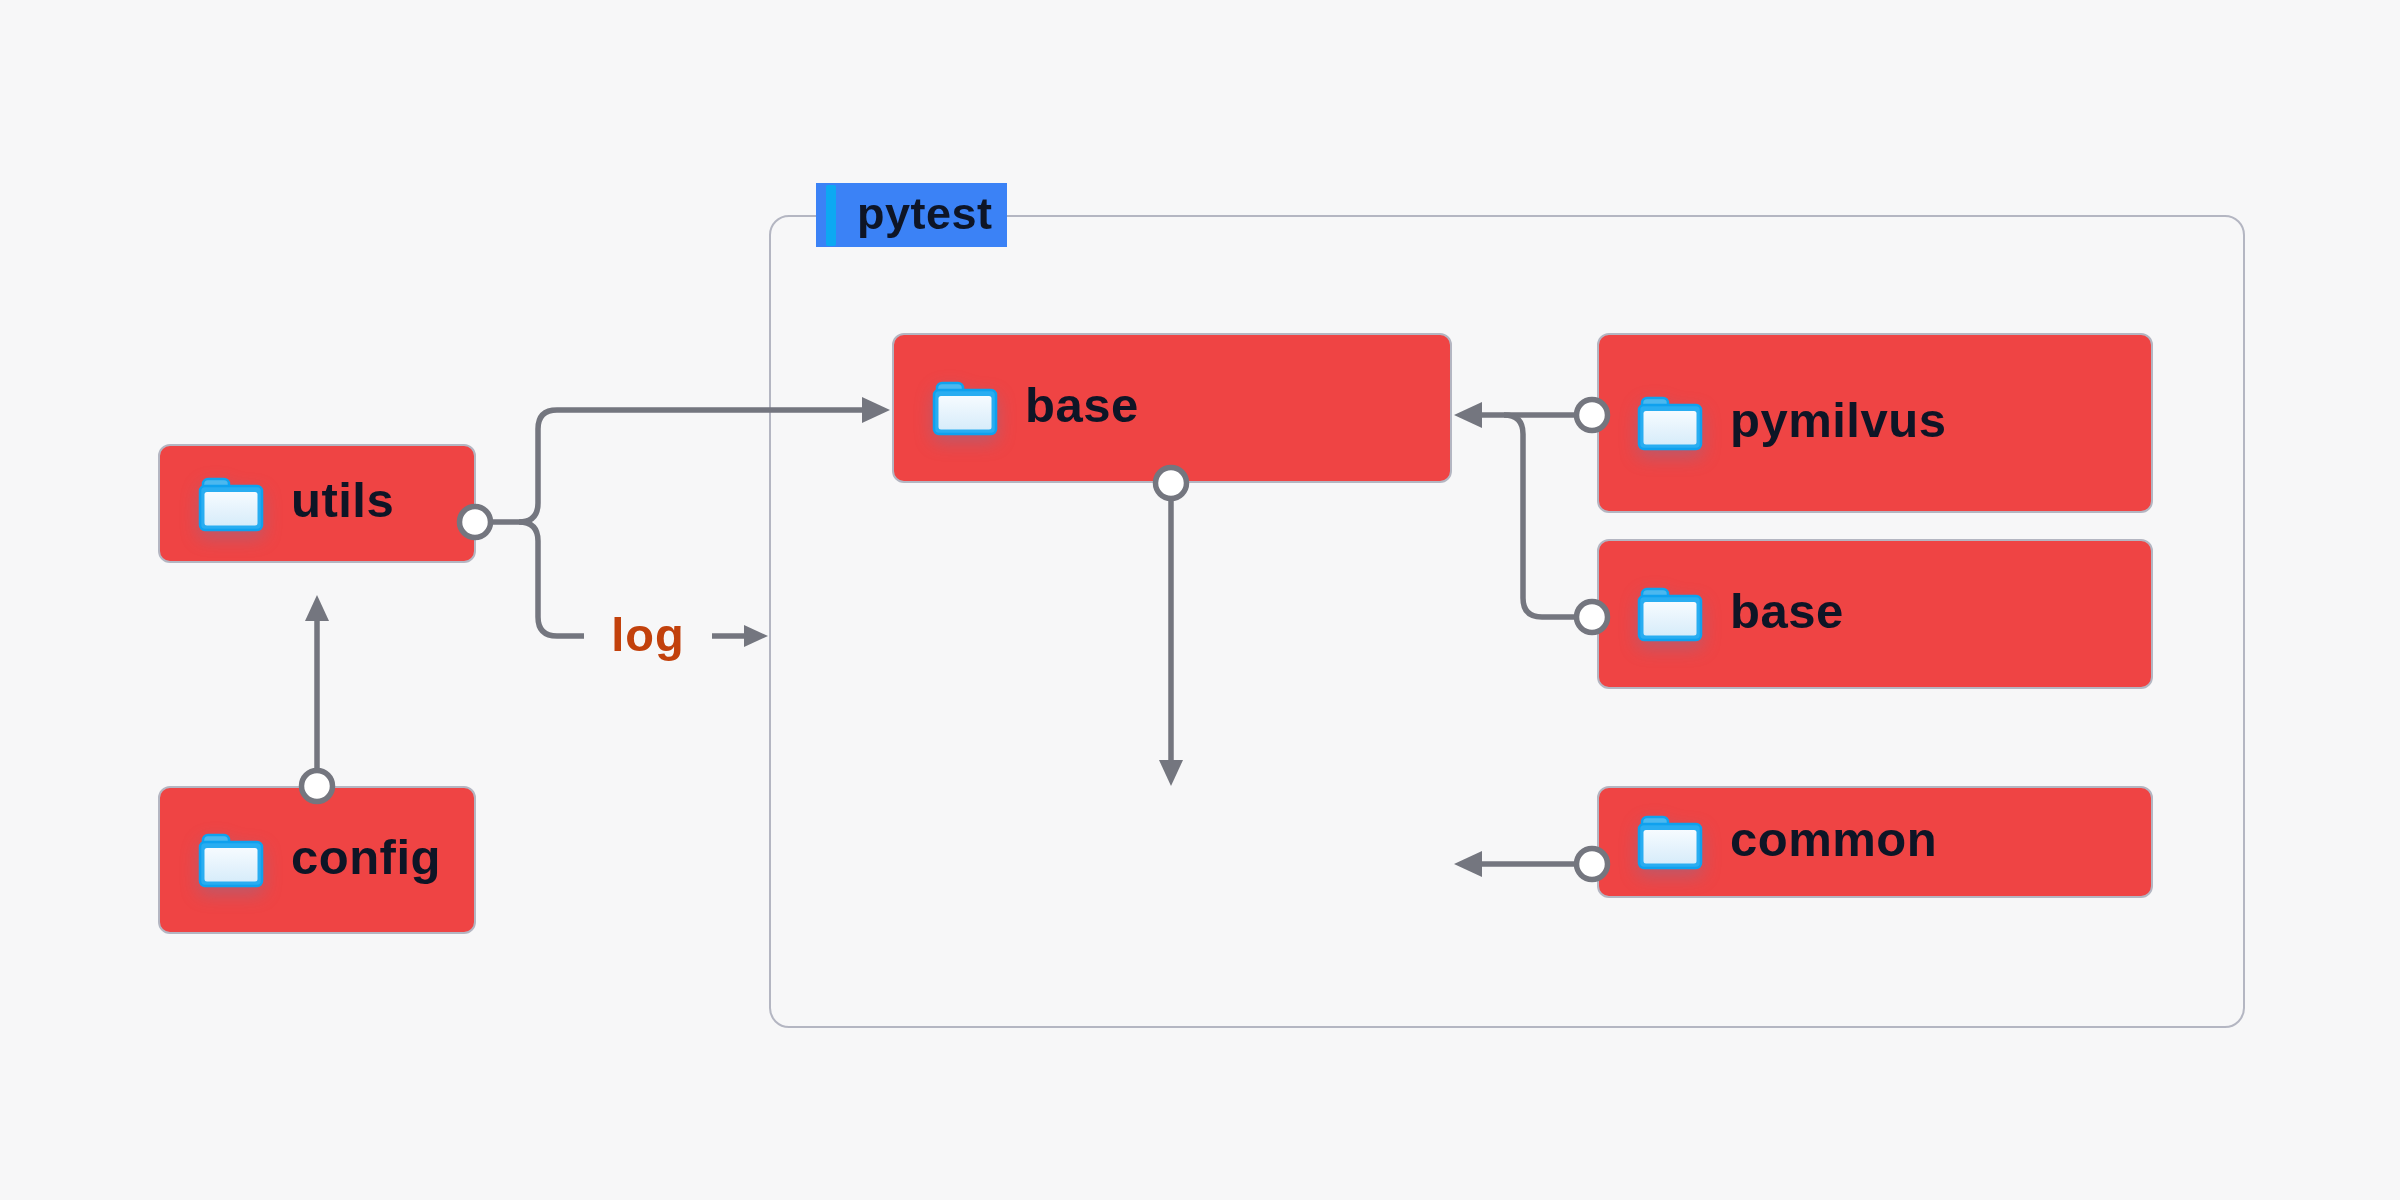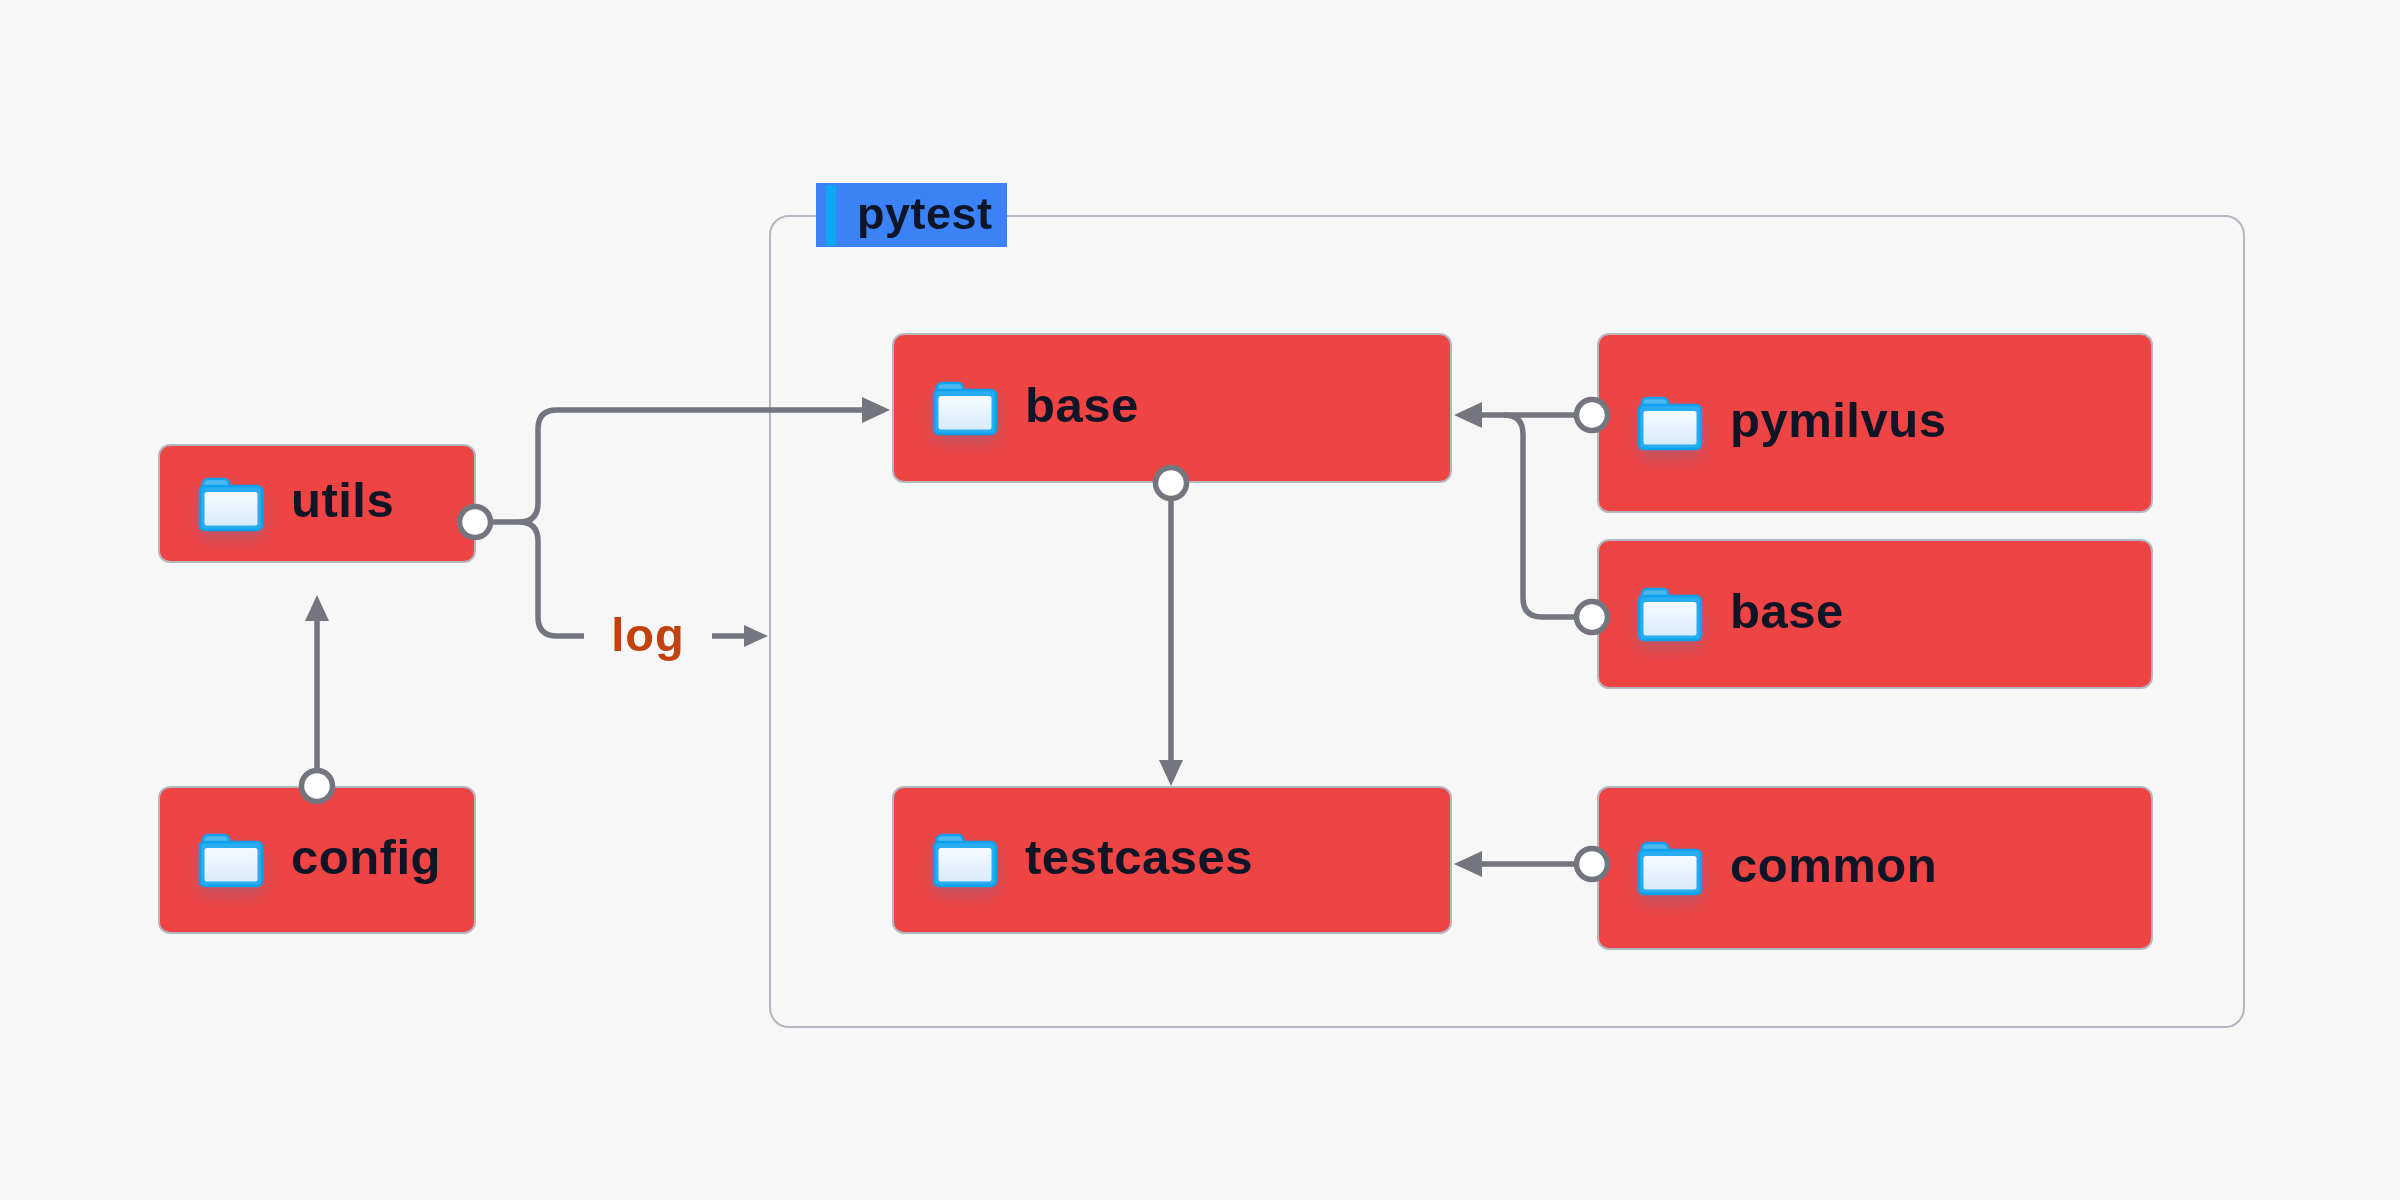--- a/index.html
+++ b/index.html
@@ -58,21 +58,21 @@
   }
   .folder { width: 66px; height: 56px; flex: 0 0 auto;
     filter: drop-shadow(0 7px 9px rgba(70, 140, 195, 0.30)); }
 
   .n-utils     { left: 158px;  top: 444px; width: 318px; height: 119px; }
   .n-config    { left: 158px;  top: 786px; width: 318px; height: 148px; }
   .n-base      { left: 892px;  top: 333px; width: 560px; height: 150px; }
   .n-testcases { left: 892px;  top: 786px; width: 560px; height: 148px; }
   .n-pymilvus  { left: 1597px; top: 333px; width: 556px; height: 180px; }
   .n-check     { left: 1597px; top: 539px; width: 556px; height: 150px; }
-  .n-common    { left: 1597px; top: 786px; width: 556px; height: 164px; }
+  .n-common    { left: 1597px; top: 786px; width: 556px; height: 112px; }
 
   
   .edges {
     position: absolute; inset: 0;
     width: 2400px; height: 1200px;
     z-index: 4;
     pointer-events: none;
   }
   .edges path, .edges line { stroke: #74767f; stroke-width: 5.5; fill: none; }
   .edges circle { stroke: #74767f; stroke-width: 5.5; fill: #ffffff; }
@@ -126,26 +126,20 @@
     <span class="label">config</span>
   </div>
 
   <div class="node n-base">
     <svg class="folder" viewBox="0 0 66 56">
         <use href="#folderGlyph"></use>
       </svg>
     <span class="label">base</span>
   </div>
 
-  <div class="node n-testcases">
-    <svg class="folder" viewBox="0 0 66 56">
-        <use href="#folderGlyph"></use>
-      </svg>
-    <span class="label">testcases</span>
-  </div>
 
   <div class="node n-pymilvus">
     <svg class="folder" viewBox="0 0 66 56">
         <use href="#folderGlyph"></use>
       </svg>
     <span class="label">pymilvus</span>
   </div>
 
   <div class="node n-check">
     <svg class="folder" viewBox="0 0 66 56">

